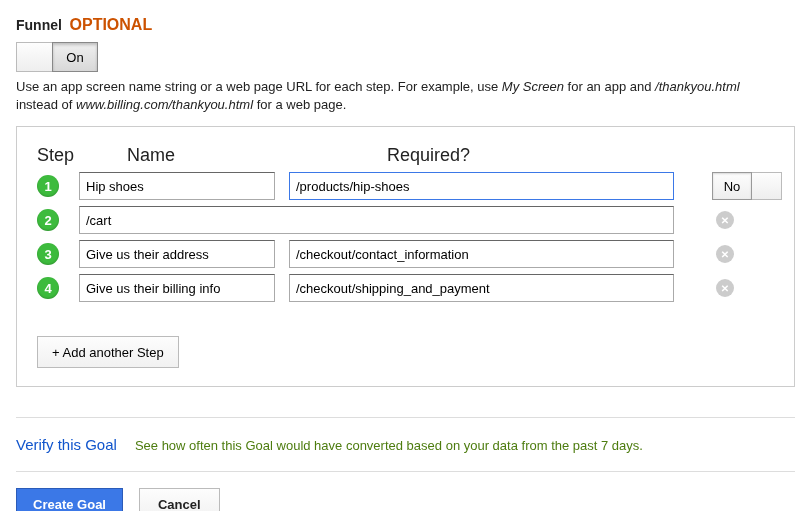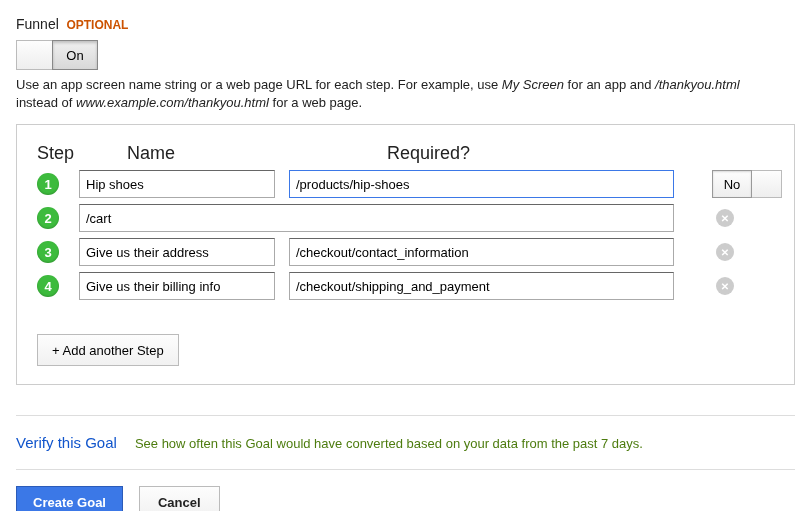--- a/index.html
+++ b/index.html
@@ -12,26 +12,26 @@
       font-size: 13px;
       color: #222;
       padding: 16px;
       width: 811px;
       background: #fff;
     }
     .funnel-header {
       margin-bottom: 8px;
     }
     .funnel-header .title {
-      font-weight: normal;
+      font-weight: bold;
       font-size: 14px;
       color: #222;
     }
     .funnel-header .optional {
-      font-size: 12px;
+      font-size: 16px;
       color: #cc5200;
       font-weight: bold;
       margin-left: 4px;
     }
     .toggle-group {
       display: inline-flex;
       margin-bottom: 6px;
     }
     .toggle-btn {
       height: 30px;
@@ -244,21 +244,21 @@
   <span class="title">Funnel</span>
   <span class="optional">OPTIONAL</span>
 </div>
 
 <div class="toggle-group">
   <button class="toggle-btn toggle-off"></button>
   <button class="toggle-btn toggle-on">On</button>
 </div>
 
 <p class="help-text">
-  <span>Use an app screen name string or a web page URL for each step. For example, use </span><span class="italic">My Screen</span><span> for an app and </span><span class="italic">/thankyou.html</span><span> instead of </span><span class="italic">www.example.com/thankyou.html</span><span> for a web page.</span>
+  <span>Use an app screen name string or a web page URL for each step. For example, use </span><span class="italic">My Screen</span><span> for an app and </span><span class="italic">/thankyou.html</span><span> instead of </span><span class="italic">www.billing.com/thankyou.html</span><span> for a web page.</span>
 </p>
 
 <div class="funnel-box">
 
   <div class="col-headers">
     <div class="col-step">Step</div>
     <div class="col-name">Name</div>
     <div class="col-required">Required?</div>
   </div>
 

